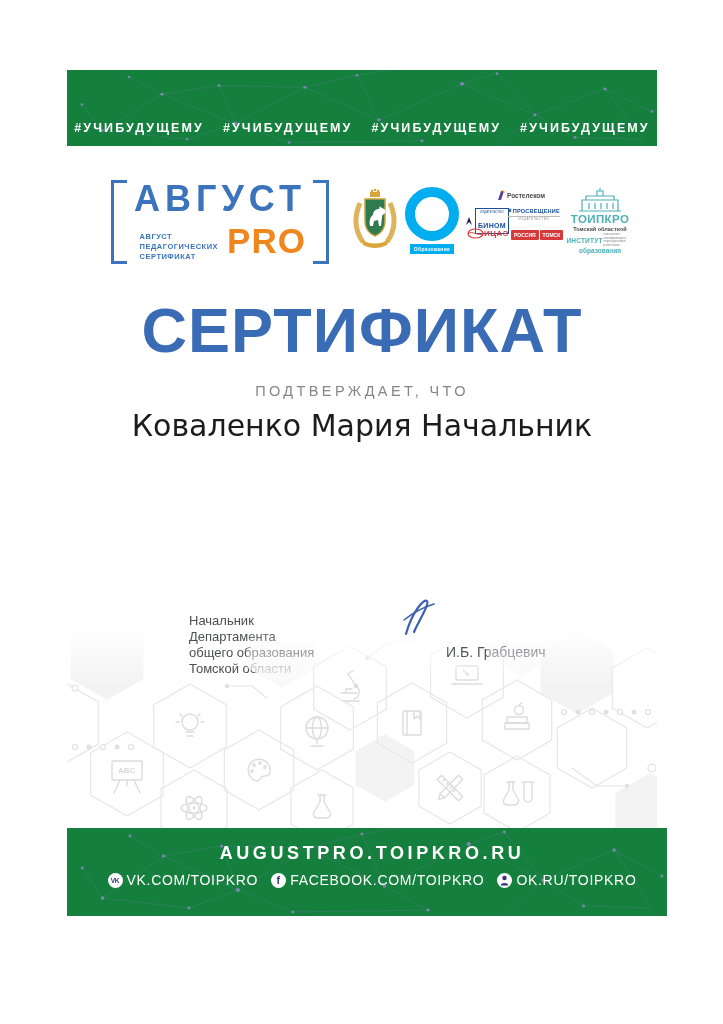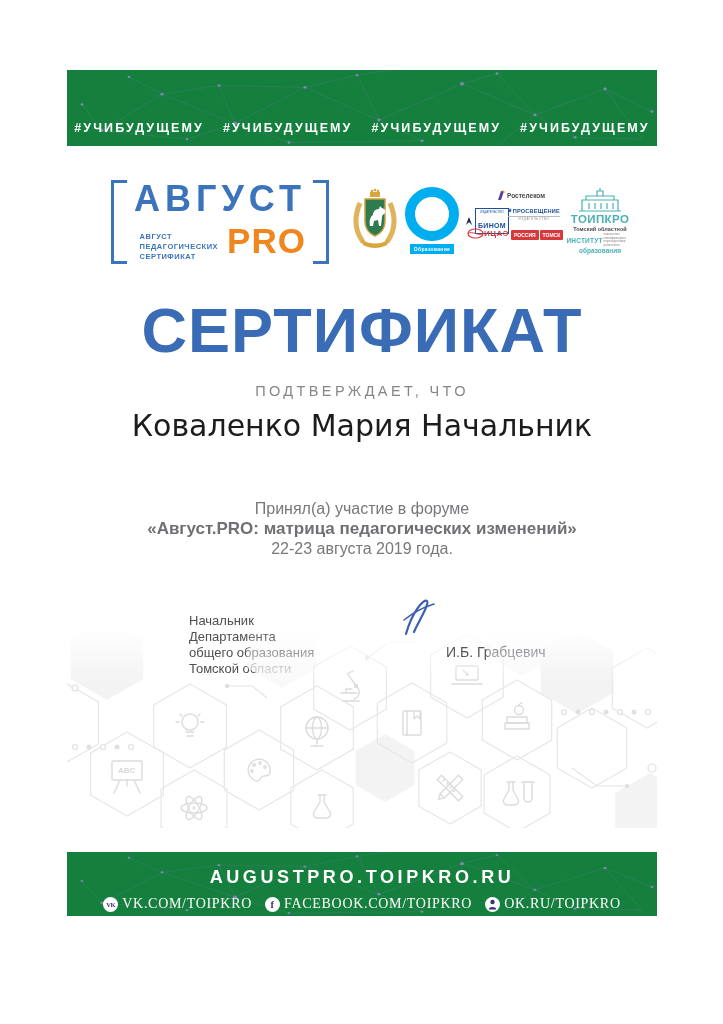--- a/index.html
+++ b/index.html
@@ -3,21 +3,21 @@
 <meta charset="utf-8">
 <style>
   html,body{margin:0;padding:0;}
   body{width:723px;height:1024px;position:relative;background:#ffffff;
        font-family:"Liberation Sans",sans-serif;overflow:hidden;}
   .cert{position:absolute;left:67px;top:70px;width:590px;height:846px;background:#fff;}
 
   
   .band{position:absolute;left:0;width:100%;background:#15803d;overflow:hidden;}
   .band-top{top:0;height:76px;}
-  .band-bottom{bottom:0;height:64px;}
+  .band-bottom{bottom:0;height:88px;padding-left:10px;}
   .net{position:absolute;left:0;top:0;width:100%;height:100%;}
 
   .hashtags{position:absolute;left:0;right:0;bottom:11px;display:flex;justify-content:center;
             gap:19px;color:#ffffff;font-size:12.5px;font-weight:700;letter-spacing:2.1px;}
 
   
   .logo{position:absolute;top:110px;left:44px;display:flex;align-items:stretch;height:84px;}
   .bracket{width:13px;border:3.5px solid #3B74BC;}
   .bracket-l{border-right:none;margin-right:7px;}
   .bracket-r{border-left:none;margin-left:7px;}
@@ -82,21 +82,21 @@
   .edu-ic{stroke:#dcdcdd;fill:none;stroke-width:1.4;stroke-linecap:round;stroke-linejoin:round;}
   .edu-tx{fill:#d8d8d9;font-size:8px;font-weight:700;}
   .circuit{stroke:#e4e4e5;fill:none;stroke-width:1.2;}
   .cdot-f{fill:#e0e0e1;}
   .cdot-o{fill:#fff;stroke:#e0e0e1;stroke-width:1.2;}
 
   
   .footer-site{position:relative;margin-top:15px;text-align:center;font-size:18px;font-weight:800;
                color:#fff;letter-spacing:3.6px;}
   .socials{position:relative;margin-top:8px;display:flex;justify-content:center;gap:13px;align-items:center;}
-  .social{display:flex;align-items:center;gap:4px;color:#fff;font-size:14px;letter-spacing:.7px;font-family:Liberation Serif, serif;}
+  .social{display:flex;align-items:center;gap:4px;color:#fff;font-size:14px;letter-spacing:.7px;}
   .sicon{width:15px;height:15px;border-radius:50%;background:#fff;color:#353077;display:flex;
          align-items:center;justify-content:center;font-weight:800;flex:0 0 15px;}
   .sicon-vk{font-size:6.5px;letter-spacing:-.3px;}
   .sicon-fb{font-size:10.5px;}
 </style>
 </head>
 <body>
 
 <div class="cert">
 
@@ -228,25 +228,20 @@
         <span class="tk-small">повышения квалификации и переподготовки работников</span>
       </div>
       <div class="tk-l3">образования</div>
     </div>
   </div>
 
   <div class="title">СЕРТИФИКАТ</div>
   <div class="confirms">ПОДТВЕРЖДАЕТ, ЧТО</div>
   <div class="recipient">Коваленко Мария Начальник</div>
 
-  <div class="para">
-    <div>Принял(а) участие в форуме</div>
-    <div class="para-bold">«Август.PRO: матрица педагогических изменений»</div>
-    <div>22-23 августа 2019 года.</div>
-  </div>
 
   <div class="sig-left">
     <div>Начальник</div>
     <div>Департамента</div>
     <div>общего образования</div>
     <div>Томской области</div>
   </div>
   <svg class="sig-mark" width="40" height="44" viewBox="0 0 40 44">
     <path d="M6,40 C12,18 24,4 27,7 C30,10 17,30 14,38" stroke="#3D5FB0" stroke-width="2.2" fill="none" stroke-linecap="round"></path>
     <path d="M4,26 C14,18 24,13 34,10" stroke="#3D5FB0" stroke-width="1.6" fill="none" stroke-linecap="round"></path>

